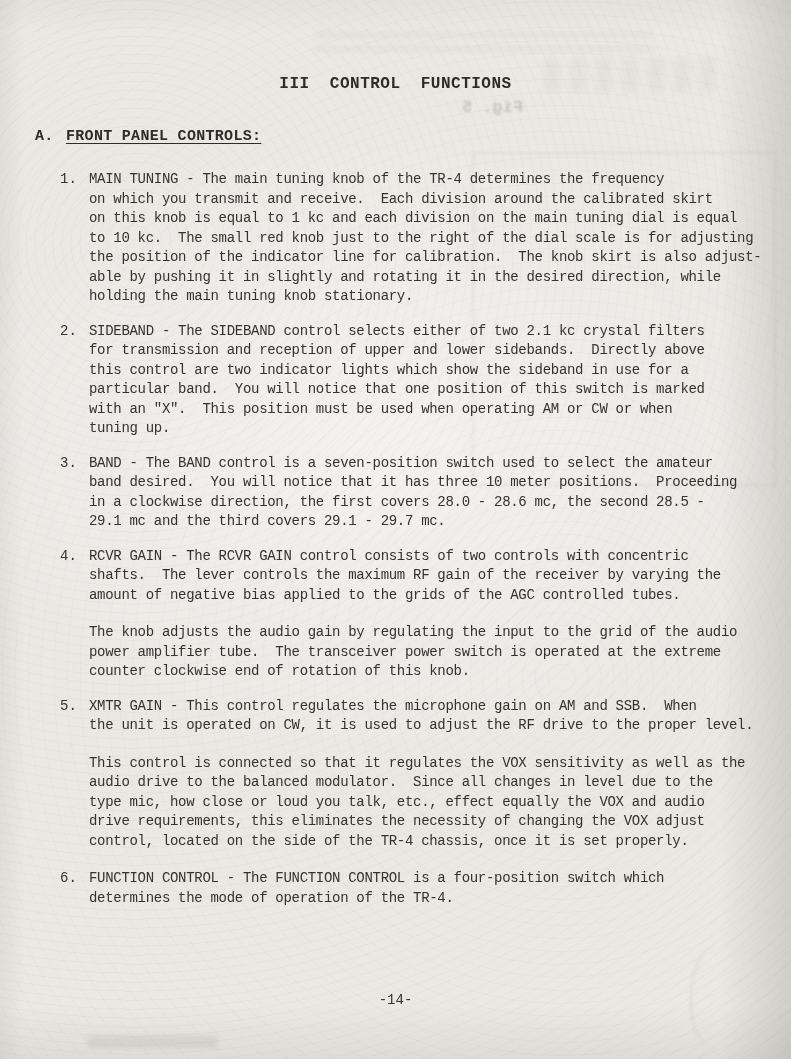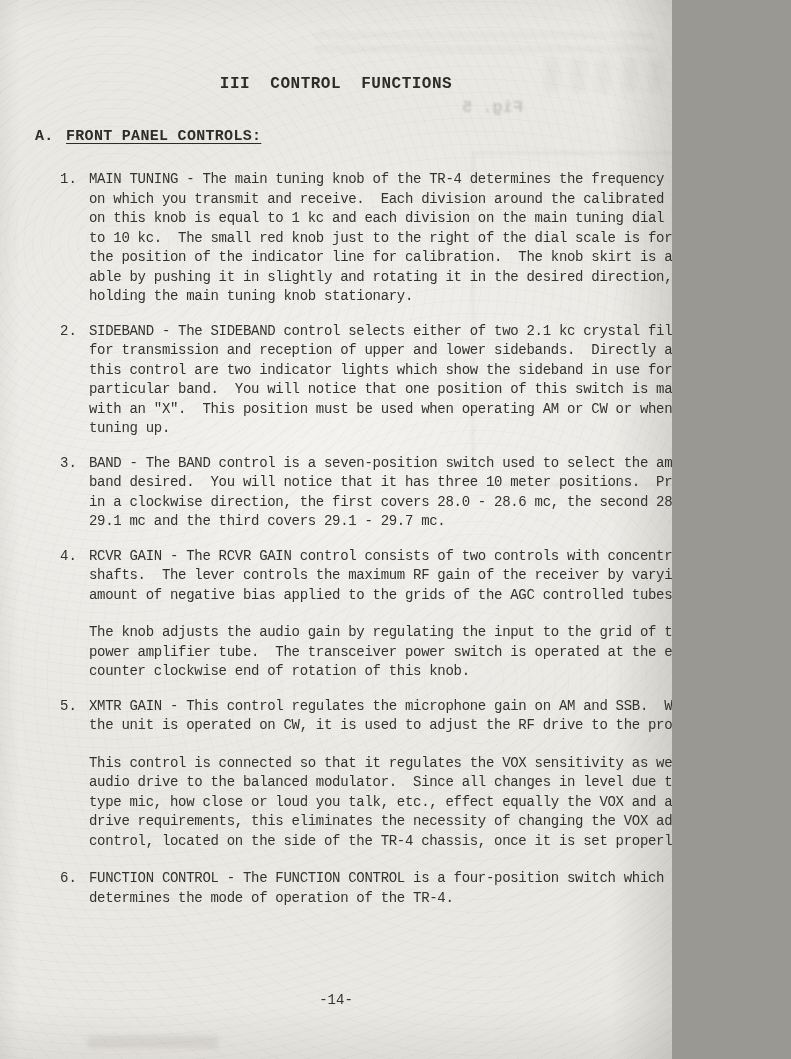--- a/index.html
+++ b/index.html
@@ -1,18 +1,18 @@
 <!DOCTYPE html>
 <html><head>
 <meta charset="utf-8">
 <style>
   html, body { margin:0; padding:0; background:#9a9892; }
   .paper {
     position:relative;
-    width:672px; height:1059px;
+    width:791px; height:1059px;
     overflow:hidden;
     background-color:#eae8e3;
     background-image:
       radial-gradient(ellipse 620px 480px at 48% 42%, rgba(255,255,255,0.45), rgba(255,255,255,0) 72%),
       linear-gradient(to right, rgba(60,58,52,0.06) 0%, rgba(60,58,52,0) 3%, rgba(60,58,52,0) 91%, rgba(60,58,52,0.14) 99.5%),
       linear-gradient(to bottom, rgba(60,58,52,0.04) 0%, rgba(60,58,52,0) 3%, rgba(60,58,52,0) 95%, rgba(60,58,52,0.07) 100%);
     font-family:"Liberation Mono", monospace;
     color:#34322e;
   }
   

